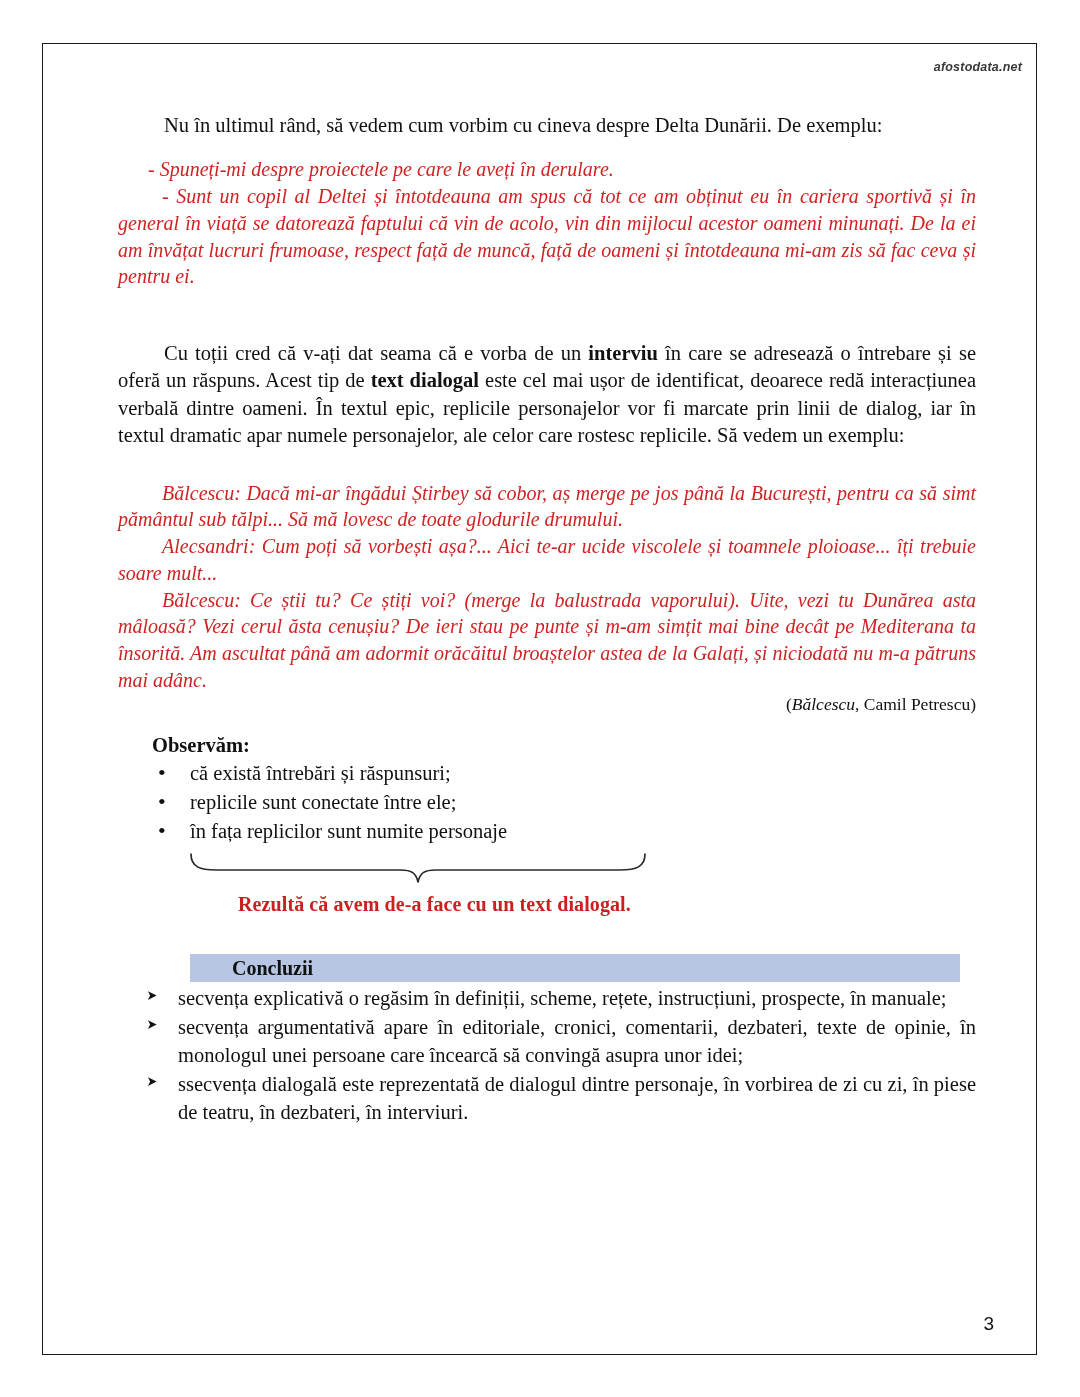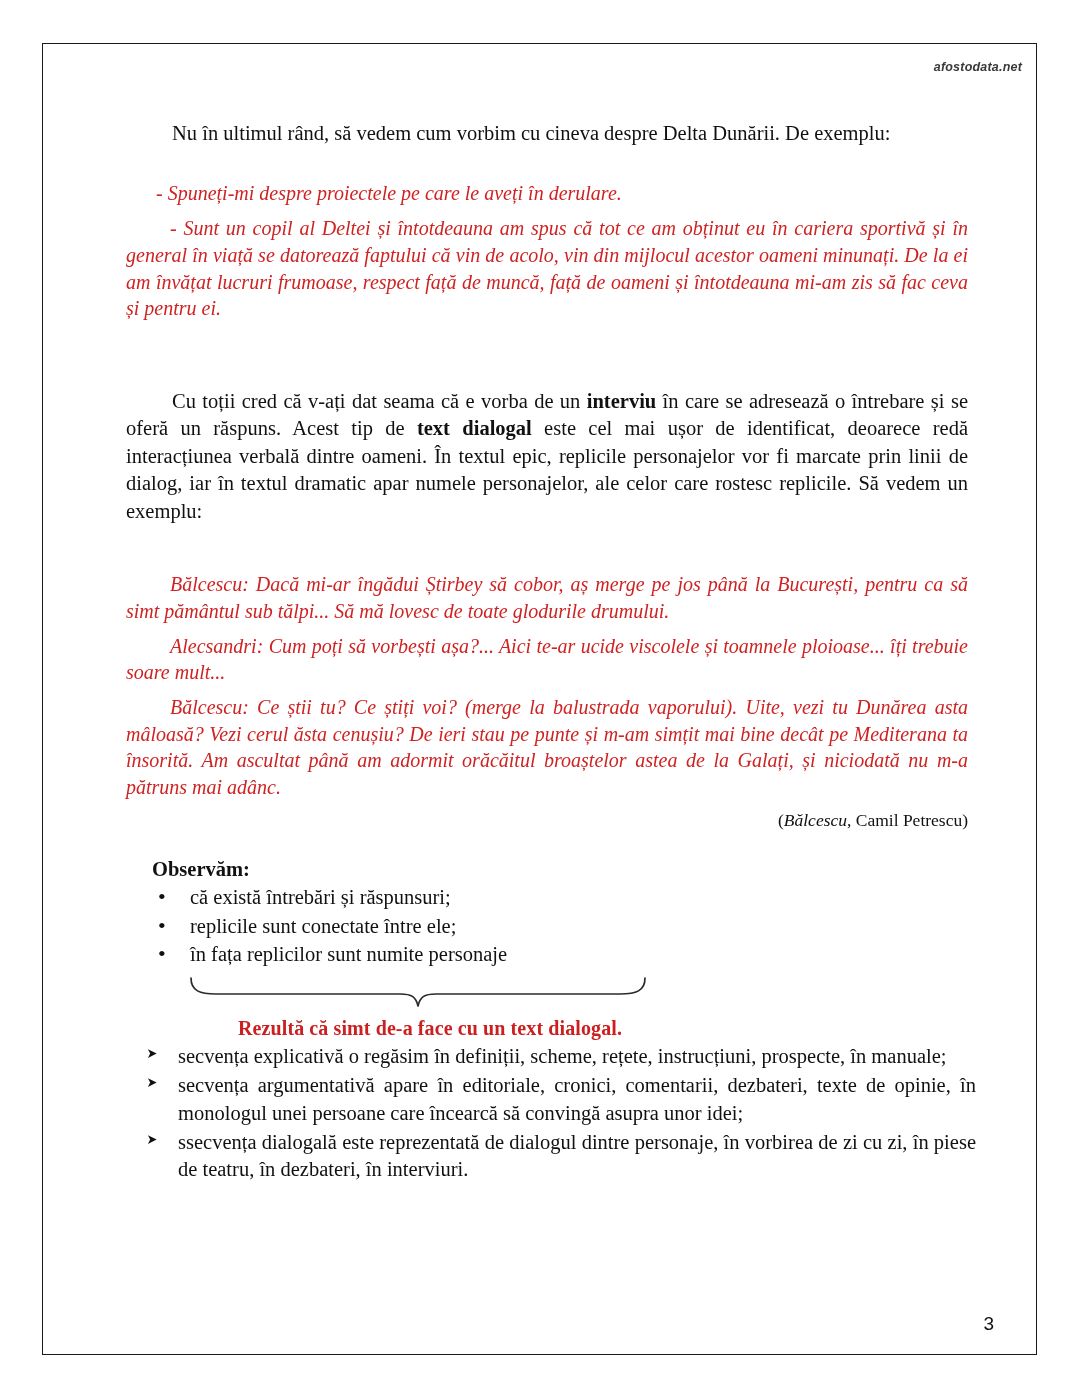--- a/index.html
+++ b/index.html
@@ -49,21 +49,21 @@
   }
 
   
   .content {
     position: absolute;
     left: 118px;
     top: 112px;
     width: 858px;
   }
 
-  p { margin: 8px; }
+  p { margin: 0; }
 
   .body-par {
     font-size: 20.5px;
     line-height: 1.34;
     text-align: justify;
     text-indent: 46px;
     color: #111111;
   }
 
   .lead-line {
@@ -254,22 +254,25 @@
       <li>în fața replicilor sunt numite personaje</li>
     </ul>
 
     <div class="brace-wrap">
       <svg width="460" height="36" viewBox="0 0 460 36">
         <path d="M3 3 C3 16, 12 19, 28 19 L212 19 C224 19, 228 22, 230 31
                  C232 22, 236 19, 248 19 L432 19 C448 19, 457 16, 457 3" fill="none" stroke="#2b2b2b" stroke-width="1.7" stroke-linecap="round" stroke-linejoin="round"></path>
       </svg>
     </div>
 
-    <div class="result-line">Rezultă că simt de-a face cu un text dialogal.</div>
-
+    <div class="result-line">Rezultă că avem de-a face cu un text dialogal.</div>
+
+    <div class="concluzii-band">
+      <span class="label">Concluzii</span>
+    </div>
 
     <ul class="arrow-list">
       <li>secvența explicativă o regăsim în definiții, scheme, rețete, instrucțiuni, prospecte, în manuale;</li>
       <li>secvența argumentativă apare în editoriale, cronici, comentarii, dezbateri, texte de opinie, în monologul unei persoane care încearcă să convingă asupra unor idei;</li>
       <li>ssecvența dialogală este reprezentată de dialogul dintre personaje, în vorbirea de zi cu zi, în piese de teatru, în dezbateri, în interviuri.</li>
     </ul>
 
   </div>
 
   <div class="page-number">3</div>

